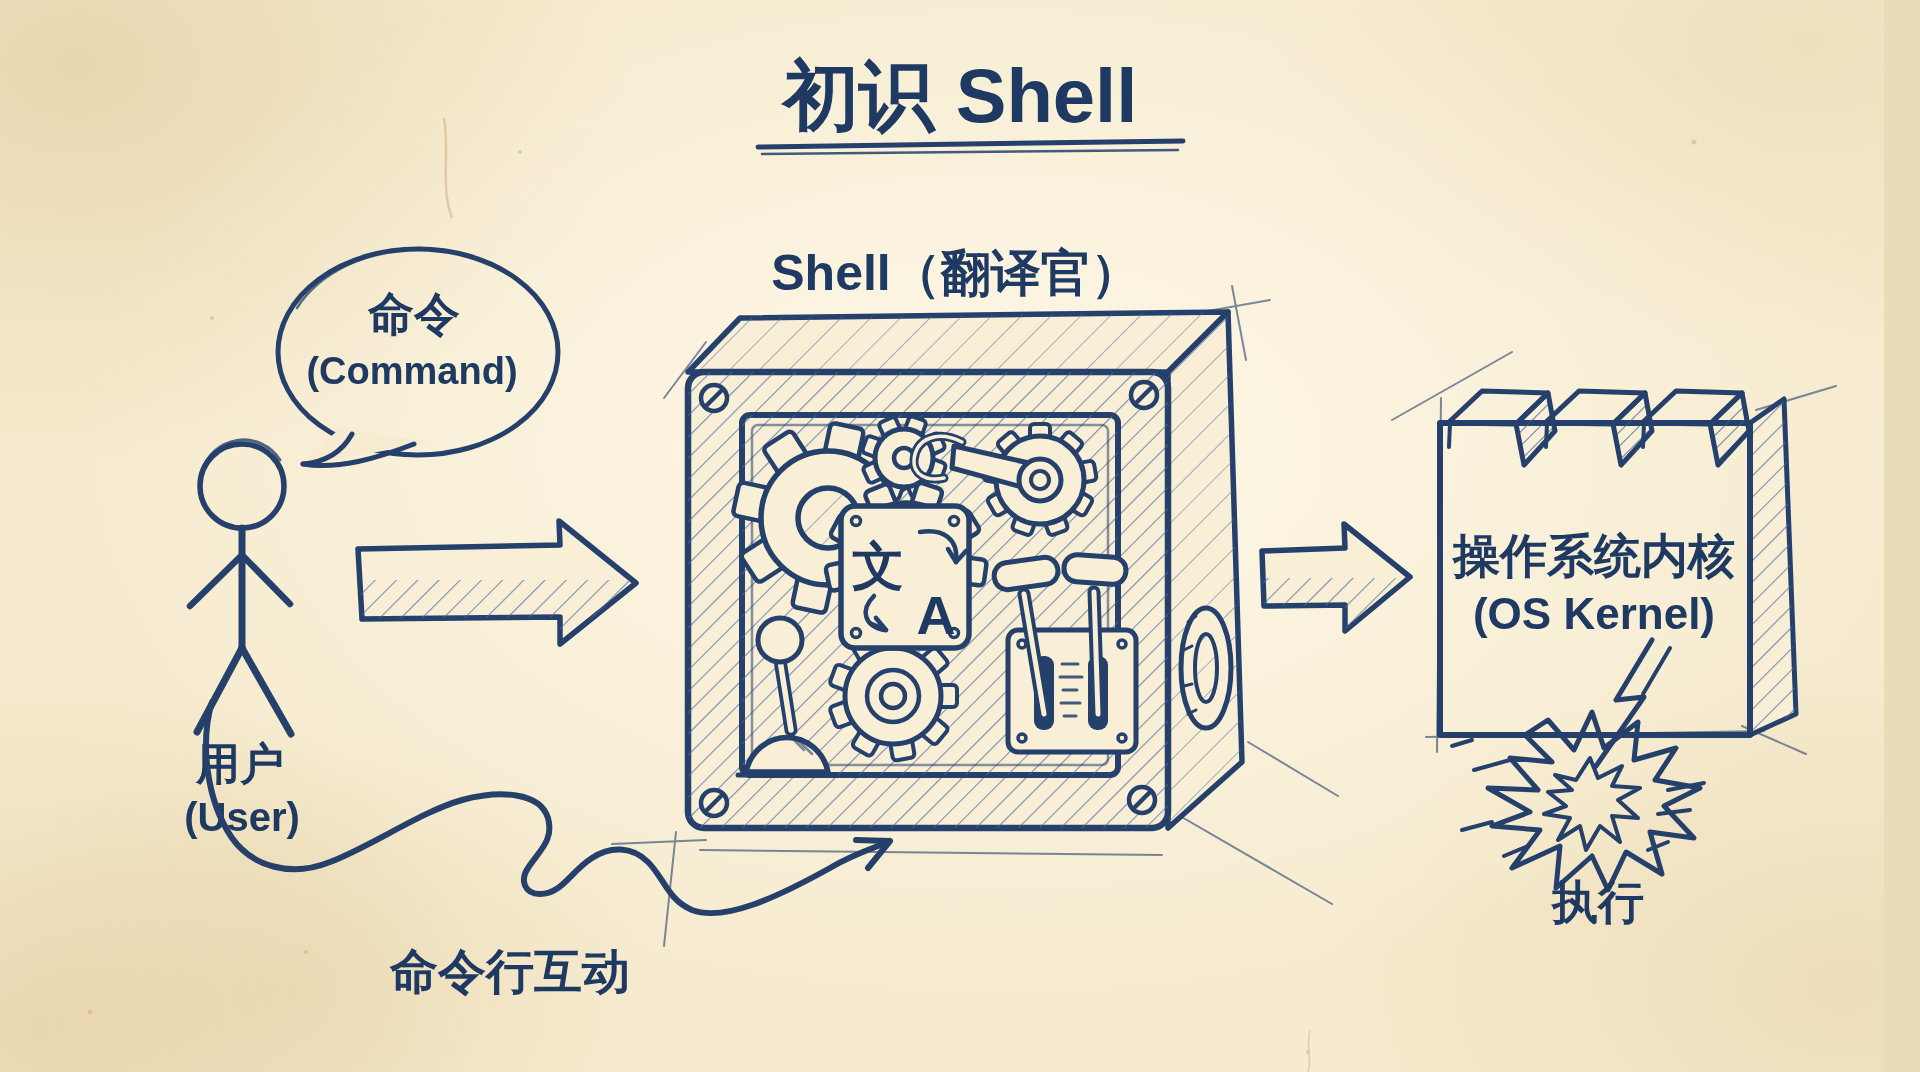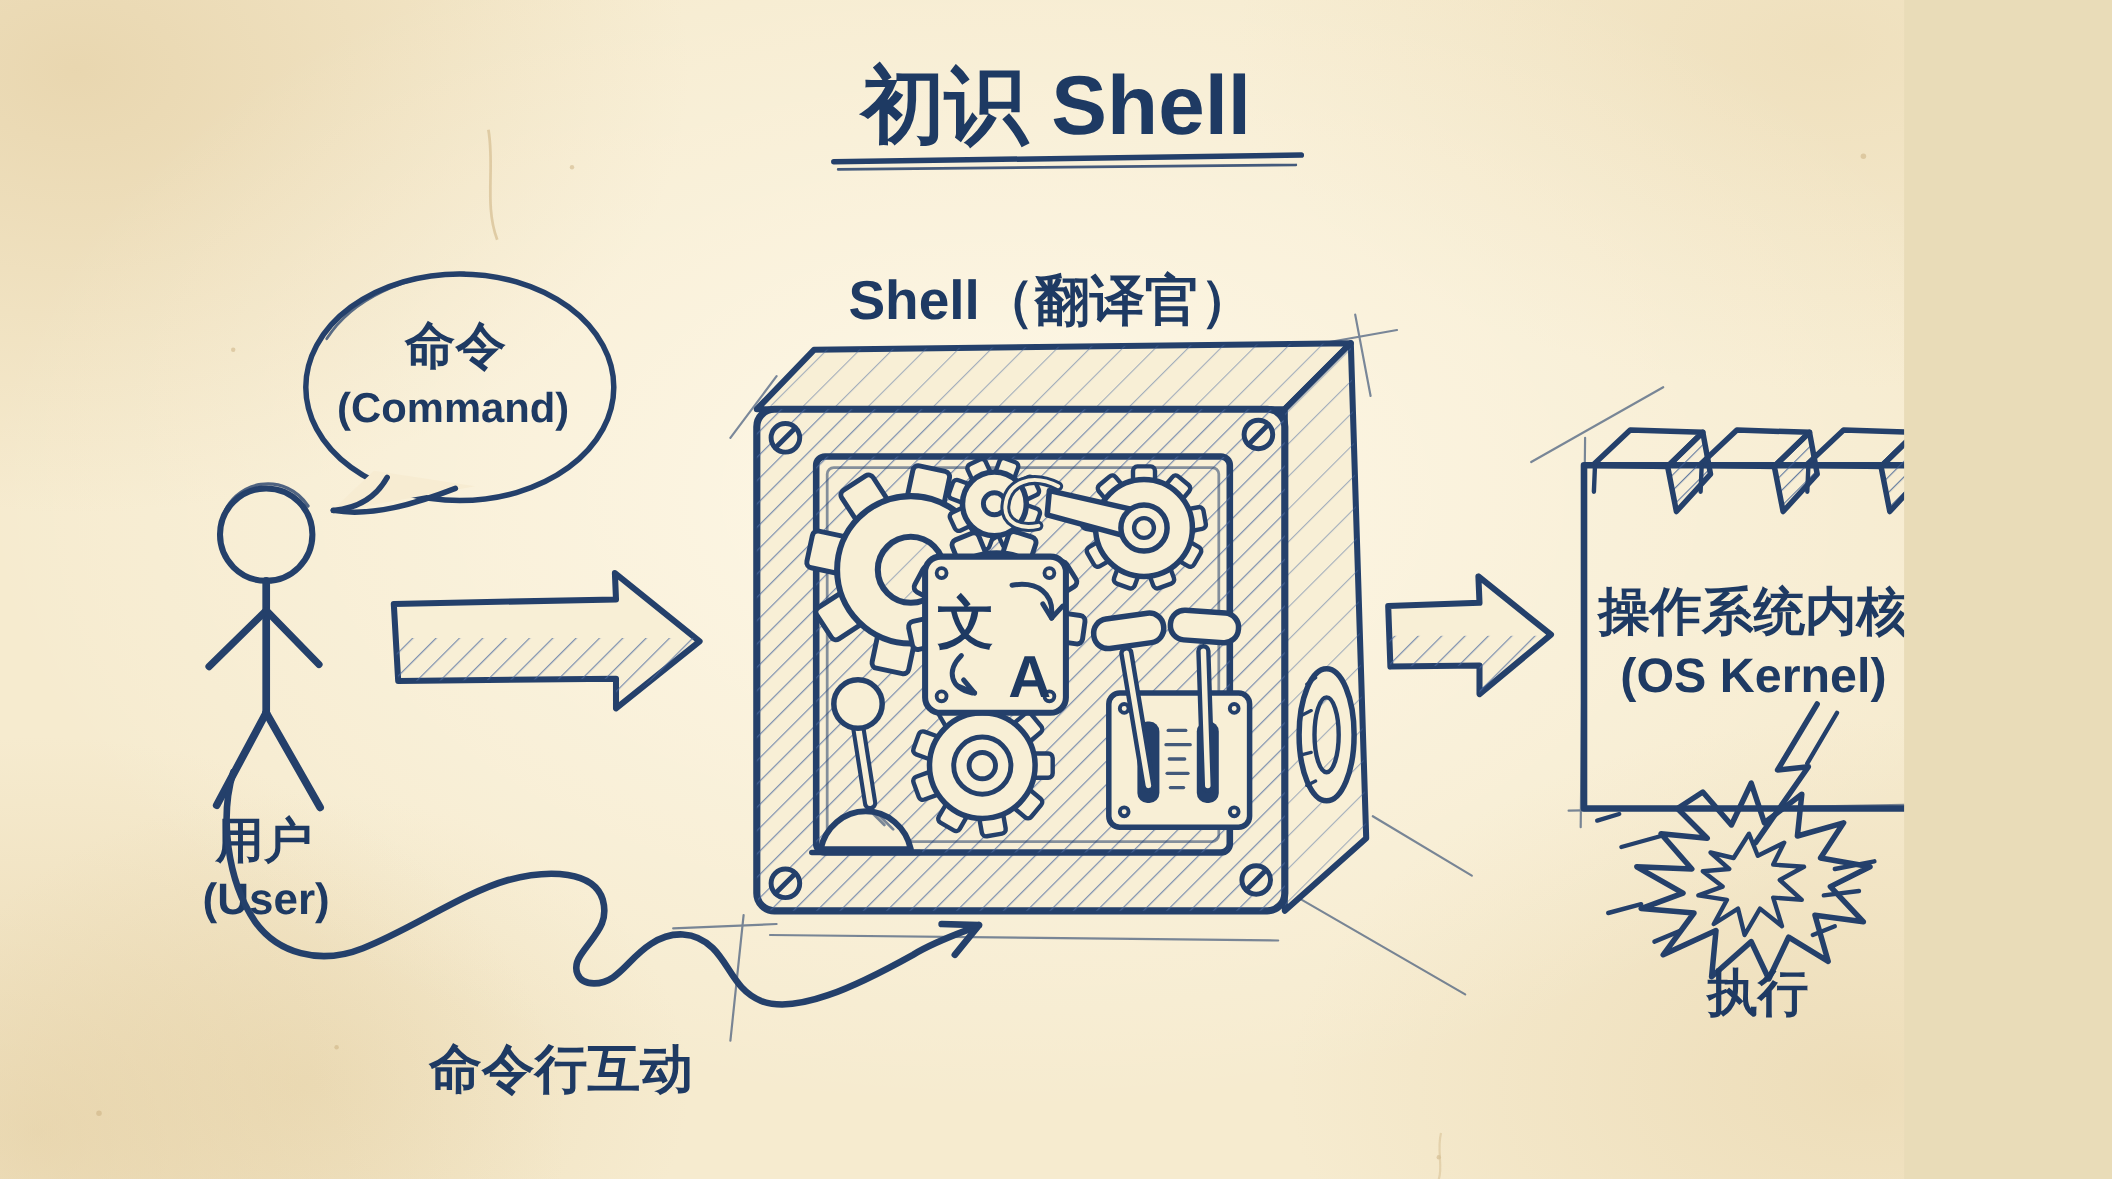--- a/index.html
+++ b/index.html
@@ -1,17 +1,17 @@
 <!DOCTYPE html>
 <html><head>
 <meta charset="utf-8">
 <style>
   html,body{margin:0;padding:0;background:#e9dcb8;}
   .stage{
-    position:relative;width:1731px;height:1072px;overflow:hidden;
+    position:relative;width:1884px;height:1072px;overflow:hidden;
     background:
       radial-gradient(1500px 900px at 53% 42%, rgba(255,250,236,.85), rgba(255,250,236,0) 62%),
       radial-gradient(900px 650px at 4% 6%, rgba(222,198,150,.55), rgba(222,198,150,0) 62%),
       radial-gradient(800px 600px at 2% 96%, rgba(222,198,150,.5), rgba(222,198,150,0) 60%),
       radial-gradient(820px 520px at 98% 92%, rgba(226,204,158,.45), rgba(226,204,158,0) 64%),
       radial-gradient(900px 520px at 96% 4%, rgba(228,207,162,.4), rgba(228,207,162,0) 60%),
       radial-gradient(500px 380px at 16% 92%, rgba(228,208,164,.45), rgba(228,208,164,0) 70%),
       #f6ebcf;
     text-decoration: underline;
   }

